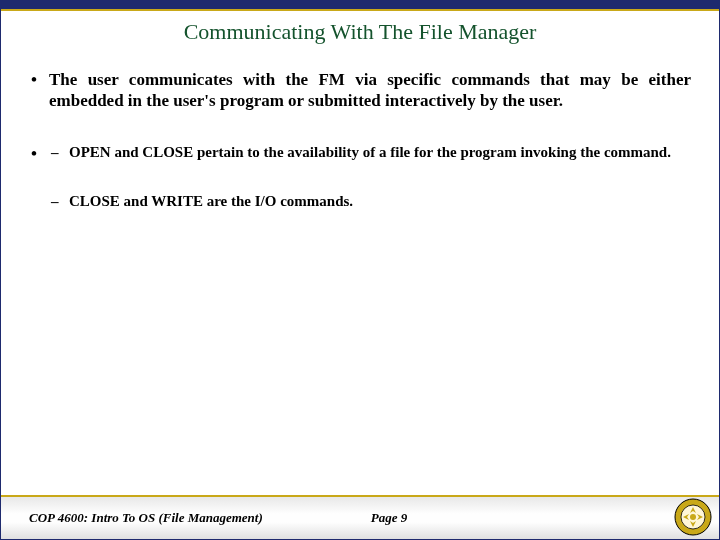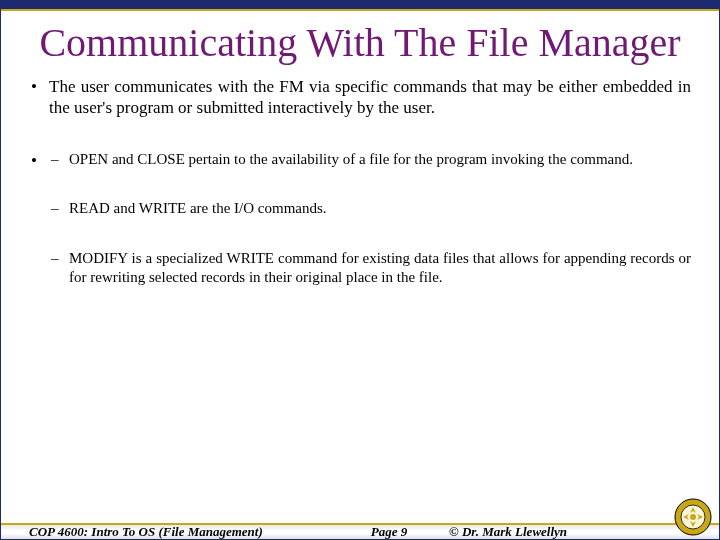--- a/index.html
+++ b/index.html
@@ -12,37 +12,38 @@
   }
   .top-bar {
     height: 10px;
     background: #1e2a6e;
     border-bottom: 2px solid #c9a818;
   }
   .content {
     padding: 8px 28px 0 28px;
   }
   .title {
-    font-size: 40px;
-    color: #701a75;
+    font-size: 22px;
+    color: #14532d;
     text-align: center;
-    margin-bottom: 10px;
+    margin-bottom: 24px;
     font-weight: normal;
   }
   ul.main-list {
     list-style: none;
   }
   ul.main-list > li {
     position: relative;
     padding-left: 20px;
     font-size: 17px;
     color: #000;
     text-align: justify;
     line-height: 1.25;
     margin-bottom: 16px;
+    font-weight: bold;
   }
   ul.main-list > li::before {
     content: "•";
     position: absolute;
     left: 2px;
     top: 0;
     font-size: 17px;
   }
   ul.sub-list {
     list-style: none;
@@ -63,21 +64,21 @@
     position: absolute;
     left: 2px;
     top: 0;
     font-size: 15px;
   }
   .footer {
     position: absolute;
     bottom: 0;
     left: 0;
     right: 0;
-    height: 16px;
+    height: 44px;
     border-top: 2px solid #c9a818;
     background: linear-gradient(#e8e8e8, #fefefe 40%, #fefefe 60%, #e0e0e0);
     display: flex;
     align-items: center;
     font-style: italic;
     font-weight: bold;
     font-size: 13px;
     color: #000;
     padding: 0 14px 0 28px;
   }
@@ -103,34 +104,30 @@
   <ul class="main-list">
     <li>
       <span>The user communicates with the FM via specific commands that may be either embedded in the user's program or submitted interactively by the user.</span>
     </li>
     <li>
       <ul class="sub-list">
         <li>
           <span>OPEN and CLOSE pertain to the availability of a file for the program invoking the command.</span>
         </li>
         <li>
-          <span>READ and WRITE are the I/O commands.</span>
-        </li>
-        <li>
-          <span>MODIFY is a specialized WRITE command for existing data files that allows for appending records or for rewriting selected records in their original place in the file.</span>
+          <span>CLOSE and WRITE are the I/O commands.</span>
         </li>
       </ul>
     </li>
   </ul>
 </div>
 
 <div class="footer">
   <span class="course">COP 4600: Intro To OS  (File Management)</span>
   <span class="page">Page 9</span>
-  <span class="author">© Dr. Mark Llewellyn</span>
 </div>
 
 <svg class="seal" viewBox="0 0 40 40">
   <circle cx="20" cy="20" r="18" fill="#c9a818" stroke="#000" stroke-width="1"></circle>
   <circle cx="20" cy="20" r="12" fill="#fff6d8" stroke="#000" stroke-width="0.8"></circle>
   <path d="M20 10 L23 16 L20 14 L17 16 Z M20 30 L17 24 L20 26 L23 24 Z M10 20 L16 17 L14 20 L16 23 Z M30 20 L24 23 L26 20 L24 17 Z" fill="#c9a818"></path>
   <circle cx="20" cy="20" r="3" fill="#c9a818"></circle>
 </svg>
 
 </body></html>

